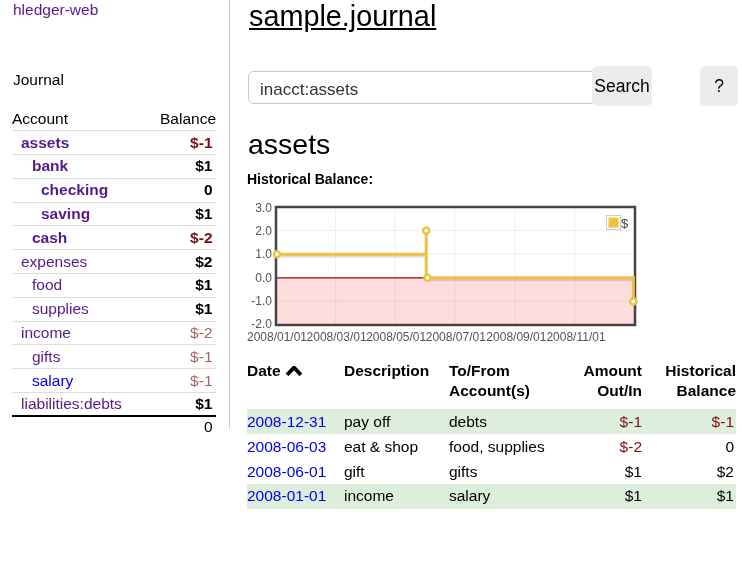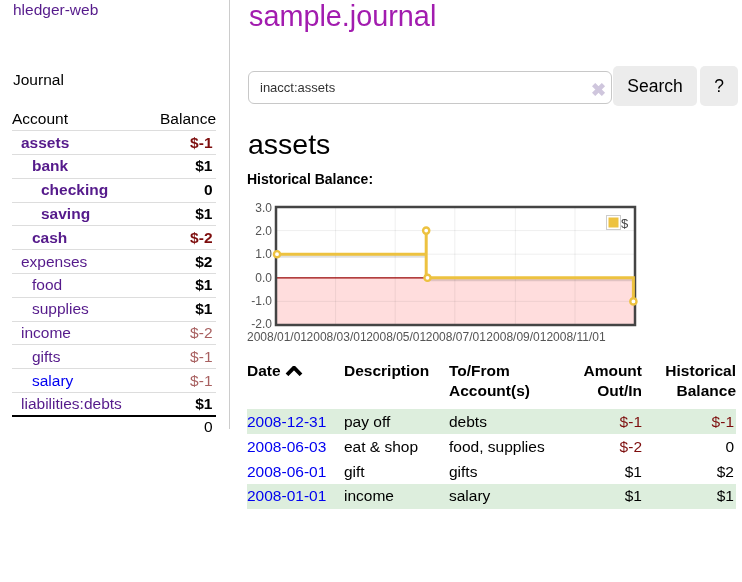--- a/index.html
+++ b/index.html
@@ -22,28 +22,28 @@
 #acctbl td.bal { text-align:right; font-weight:bold; color:#000; padding-right:3.5px; }
 #acctbl td.bal.reg { font-weight:normal; }
 #acctbl .d1 { padding-left:9px; }
 #acctbl .d2 { padding-left:20px; }
 #acctbl .d3 { padding-left:29px; }
 #acctbl tr.tot td { border-top:2px solid #000; font-weight:bold; padding-bottom:4px; }
 #acctbl td.negB { color:#7d0d0d; }
 #acctbl td.negL { color:#a86060; }
 
 
-#h1 { position:absolute; left:249px; top:0px; font-size:28.8px; font-weight:normal; color:#a21caf; }
+#h1 { position:absolute; left:249px; top:0px; font-size:28.8px; font-weight:normal; color:#000000;text-decoration:underline; }
 #searchbox { position:absolute; left:248px; top:71px; width:364px; height:32.5px;
   border:1.5px solid #c8c8c8; border-radius:6px; background:#fff; }
-#searchtext { position:absolute; left:260px; top:79.5px; font-size:13px; color:#333; }
+#searchtext { position:absolute; left:260px; top:79.5px; font-size:17px; color:#333; }
 #clearx { position:absolute; left:591px; top:79px; font-size:18px; font-weight:bold; color:#cfc6dd; }
 .btn { position:absolute; top:66px; height:40px; background:#ececec; border-radius:5px;
   color:#000; font-size:17.5px; text-align:center; }
-#btnSearch { left:613px; width:84px; line-height:40px; }
+#btnSearch { left:592px; width:60px; line-height:40px; }
 #btnQ { left:700px; width:38px; line-height:40px; }
 #h2 { position:absolute; left:248px; top:128px; font-size:28.5px; font-weight:normal; color:#000; }
 #hb { position:absolute; left:247px; top:171px; font-size:14px; font-weight:bold; color:#000; }
 
 
 #reg { position:absolute; left:247px; top:361px; border-collapse:collapse; font-size:15.5px; }
 #reg th { font-weight:bold; text-align:left; vertical-align:top; padding:0 0 8px 0; line-height:20px; }
 #reg td { padding:1.8px 0; line-height:21.3px; vertical-align:top; }
 #reg .r { text-align:right; }
 #reg col.c1 { width:97px; }

